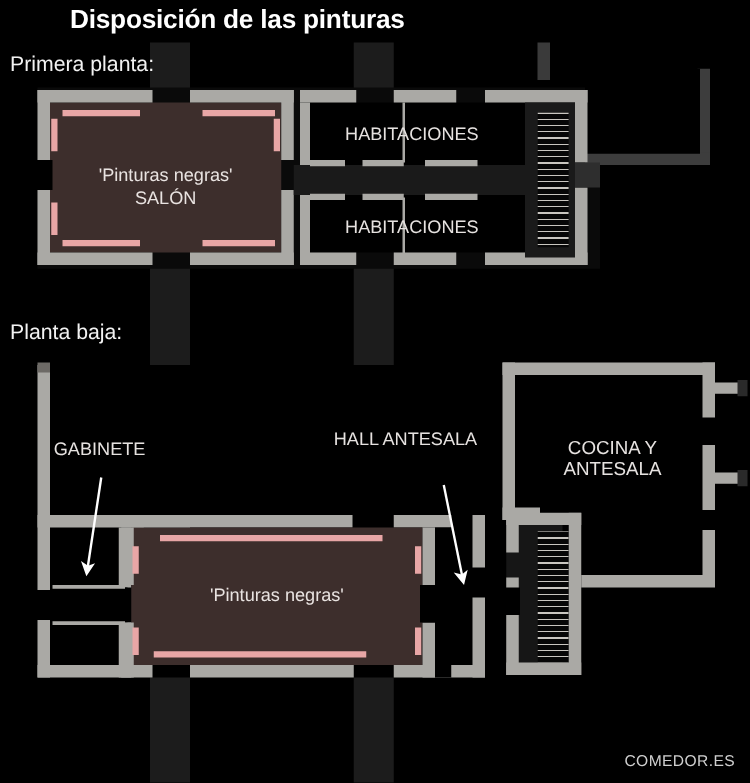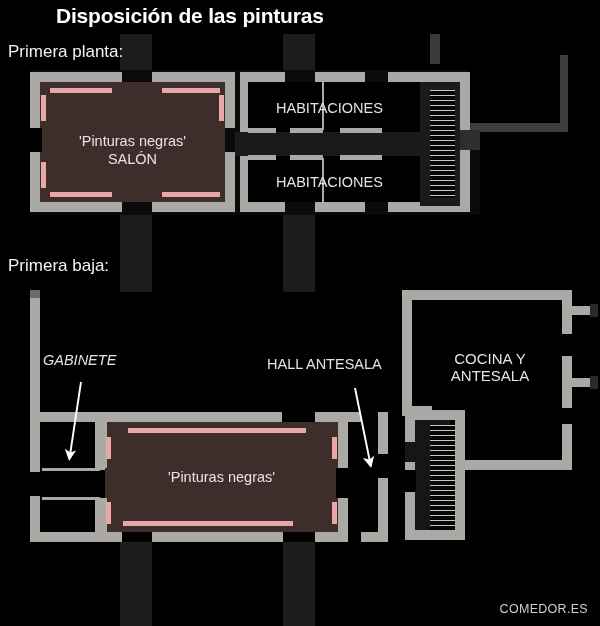--- a/index.html
+++ b/index.html
@@ -130,21 +130,21 @@
   <div class="roomlabel" style="left:252px;top:174px;width:155px;">HABITACIONES</div>
 
   <div class="room-mid" style="left:420px;top:82px;width:40px;height:124px;background:#1a1a1a;"></div>
   <div class="stair" style="left:430px;top:90px;width:25px;height:108px;">
     <div class="stair-inner"></div>
   </div>
   <div class="wall" style="left:460px;top:72px;width:10px;height:58px;"></div>
   <div class="wall" style="left:460px;top:150px;width:10px;height:62px;"></div>
   <div class="room-mid" style="left:460px;top:130px;width:20px;height:20px;background:#2e2e2e;"></div>
 
-  <div class="subtitle" style="left:8px;top:256px;">Primera baja:</div>
+  <div class="subtitle" style="left:8px;top:256px;">Planta baja:</div>
 
   <div class="room-dark" style="left:30px;top:292px;width:380px;height:250px;"></div>
 
   <div class="wall" style="left:30px;top:292px;width:10px;height:250px;"></div>
   <div class="abs" style="left:30px;top:290px;width:10px;height:8px;background:#6d6a66;"></div>
 
   <div class="wall" style="left:30px;top:412px;width:85px;height:10px;"></div>
   <div class="wall" style="left:152px;top:412px;width:130px;height:10px;"></div>
   <div class="wall" style="left:315px;top:412px;width:46px;height:10px;"></div>
 
@@ -207,22 +207,22 @@
   <div class="wall" style="left:568px;top:306px;width:24px;height:9px;"></div>
   <div class="wall" style="left:568px;top:378px;width:24px;height:9px;"></div>
   <div class="abs" style="left:590px;top:304px;width:8px;height:13px;background:#2a2a2a;"></div>
   <div class="abs" style="left:590px;top:376px;width:8px;height:13px;background:#2a2a2a;"></div>
 
   <div class="roomlabel big" style="left:412px;top:350px;width:156px;">
     <div>COCINA Y</div>
     <div>ANTESALA</div>
   </div>
 
-  <div class="roomlabel" style="left:43px;top:352px;text-align:left;font-style:italic;">GABINETE</div>
-  <div class="roomlabel" style="left:267px;top:356px;text-align:left;">HALL ANTESALA</div>
+  <div class="roomlabel" style="left:43px;top:352px;text-align:left;">GABINETE</div>
+  <div class="roomlabel" style="left:267px;top:344px;text-align:left;">HALL ANTESALA</div>
 
   <svg class="arrowsvg" viewBox="0 0 600 626" xmlns="http://www.w3.org/2000/svg">
     <defs>
       <marker id="ah" markerWidth="7" markerHeight="7" refX="3.2" refY="3.2" orient="auto" markerUnits="strokeWidth">
         <path d="M0.4,0.4 L6.4,3.2 L0.4,6.4 L1.9,3.2 Z" fill="#ffffff"></path>
       </marker>
     </defs>
     <line x1="81" y1="382" x2="70" y2="455" stroke="#ffffff" stroke-width="1.9" marker-end="url(#ah)"></line>
     <line x1="355" y1="388" x2="370" y2="462" stroke="#ffffff" stroke-width="1.9" marker-end="url(#ah)"></line>
   </svg>

